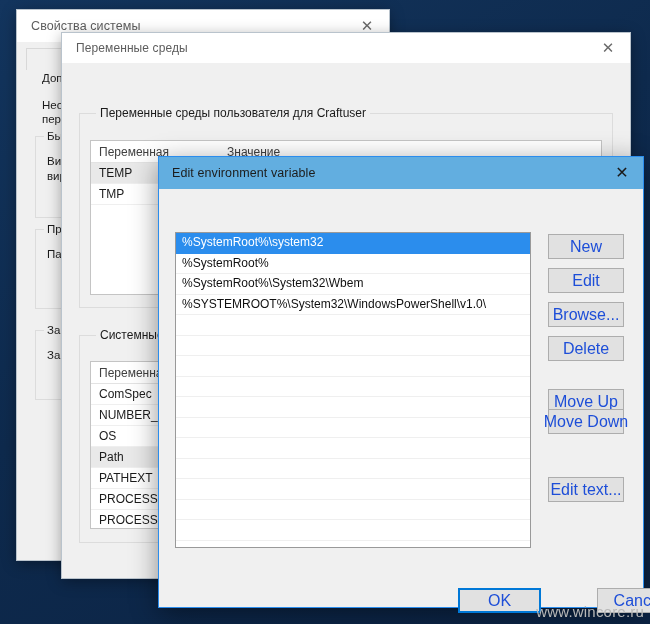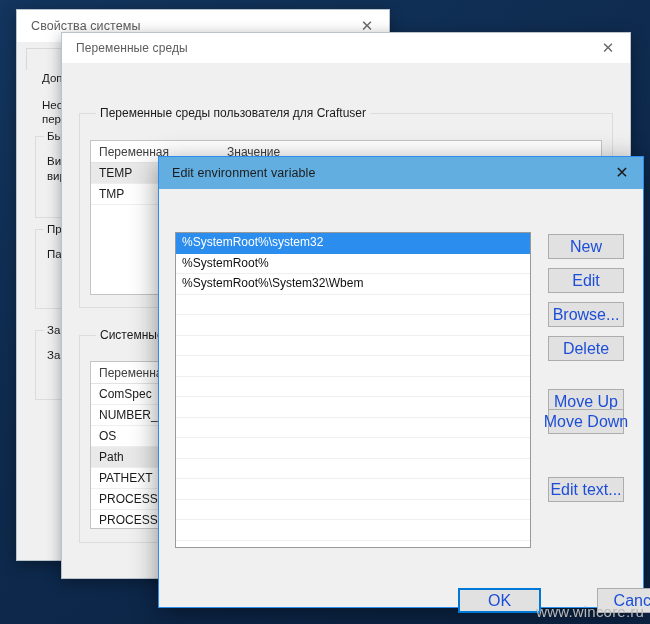--- a/index.html
+++ b/index.html
@@ -351,20 +351,21 @@
   <div class="titlebar">
     <span class="title">Edit environment variable</span>
     <span class="closebtn">✕</span>
   </div>
   <div class="body">
 
     <div class="pathlist">
       <div class="prow selected">%SystemRoot%\system32</div>
       <div class="prow">%SystemRoot%</div>
       <div class="prow">%SystemRoot%\System32\Wbem</div>
+      <div class="prow">%SYSTEMROOT%\System32\WindowsPowerShell\v1.0\</div>
       <div class="prow"></div>
       <div class="prow"></div>
       <div class="prow"></div>
       <div class="prow"></div>
       <div class="prow"></div>
       <div class="prow"></div>
       <div class="prow"></div>
       <div class="prow"></div>
       <div class="prow"></div>
       <div class="prow"></div>

